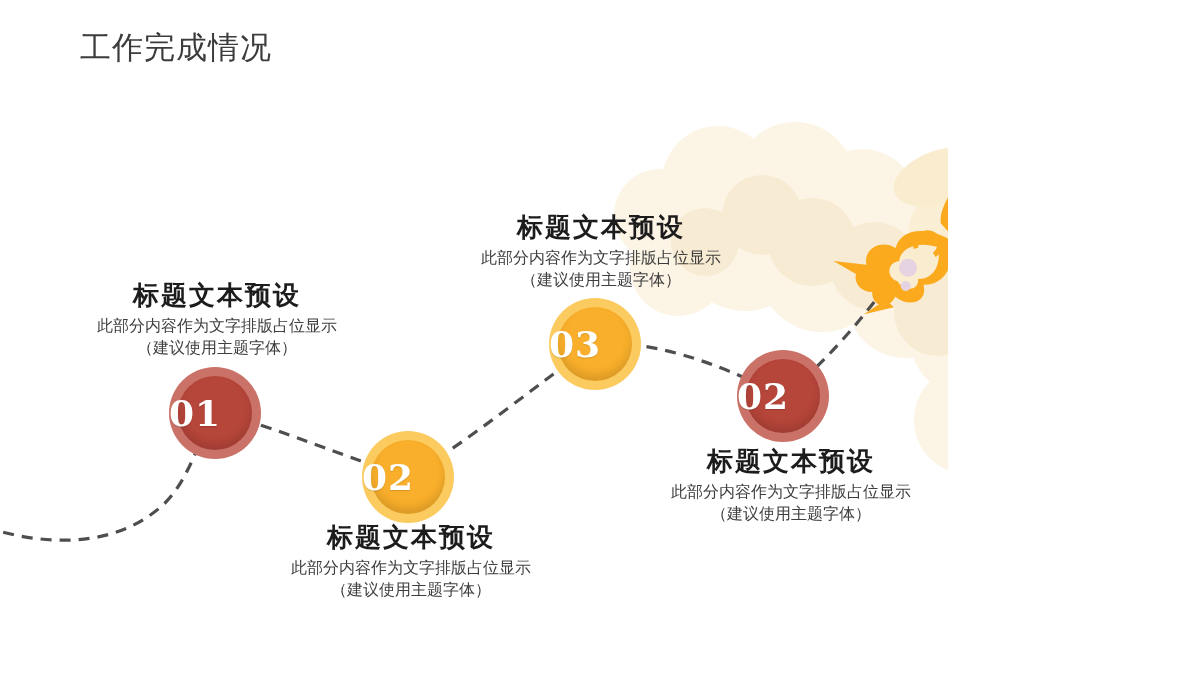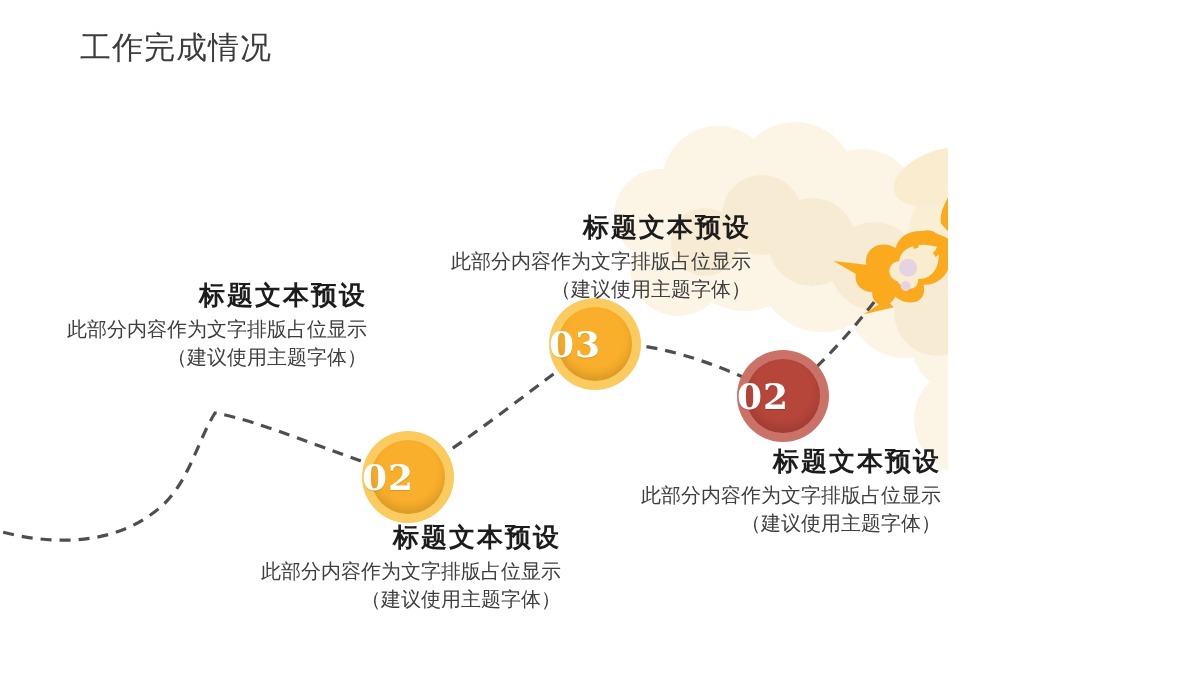--- a/index.html
+++ b/index.html
@@ -34,31 +34,31 @@
     color:var(--number-color,#ffffff);
     font-family:"DejaVu Serif","Liberation Serif",serif;
     font-weight:700;font-size:36px;line-height:1;
     letter-spacing:1px;
     text-shadow:0 1px 1px rgba(0,0,0,0.15);
   }
   
   .tb{
     position:absolute;z-index:4;
     transform:translateX(-50%);
-    text-align:right;white-space:nowrap;
+    text-align:center;white-space:nowrap;
   }
   .tb h3{
     margin:0 0 5px 0;
     font-family:"DejaVu Serif","Liberation Serif",serif;
     font-size:26px;font-weight:700;letter-spacing:2px;
     color:var(--heading-color,#1c1c1c);line-height:1.1;
   }
   .tb p{
     margin:0;
-    font-size:20px;line-height:1.4;
+    font-size:16px;line-height:1.4;
     color:var(--body-color,#3e3e3e);
     font-family:"Liberation Sans","DejaVu Sans",sans-serif;
   }
 </style>
 </head>
 <body>
 
 <div class="slide">
 
   <svg class="decor" width="1200" height="675" viewBox="0 0 1200 675">
@@ -135,20 +135,24 @@
       </g>
       <circle cx="0" cy="-68" r="15" fill="#ffffff"></circle>
       <circle cx="0" cy="-12" r="4" fill="#ffffff" opacity="0.92"></circle>
       <circle cx="0" cy="4" r="5" fill="#ffffff" opacity="0.92"></circle>
       <circle cx="0" cy="21" r="6" fill="#ffffff" opacity="0.92"></circle>
     </g>
   </svg>
 
   <h1 class="slide-title">工作完成情况</h1>
 
+  <div class="node" style="left: 169px; top: 367px; --ring: #CA7168; --fill: #B6453A;">
+    <div class="node-inner"></div>
+    <span class="node-num">01</span>
+  </div>
   <div class="tb" style="left:217px;top:281px;">
     <h3>标题文本预设</h3>
     <p>此部分内容作为文字排版占位显示</p>
     <p>（建议使用主题字体）</p>
   </div>
 
   <div class="node" style="left: 362px; top: 431px; --ring: #FCCB5F; --fill: #F9AF2B;">
     <div class="node-inner"></div>
     <span class="node-num">02</span>
   </div>

